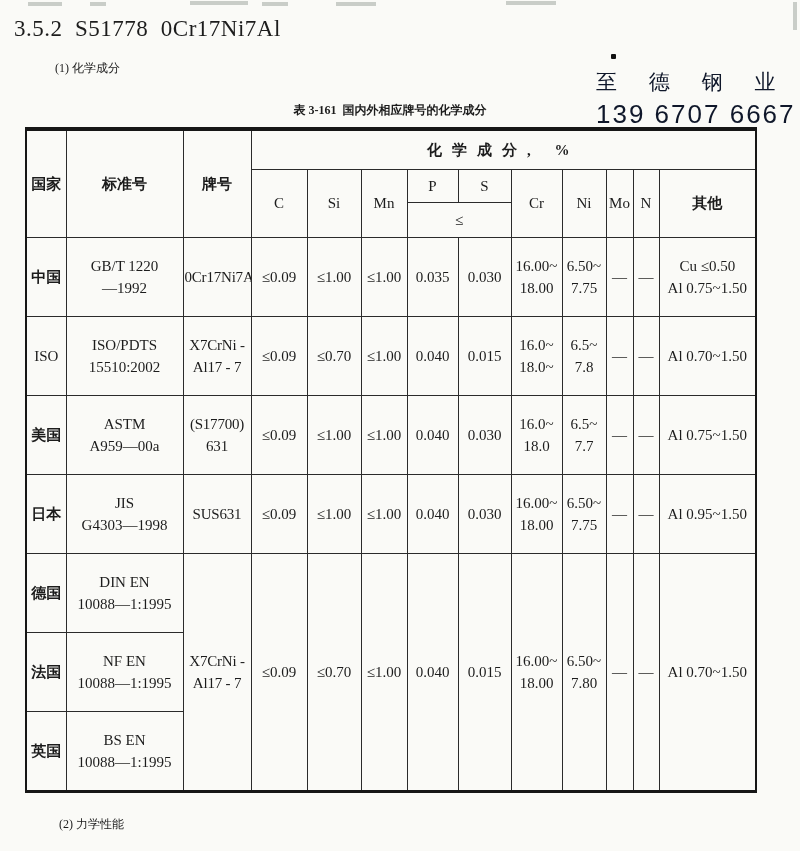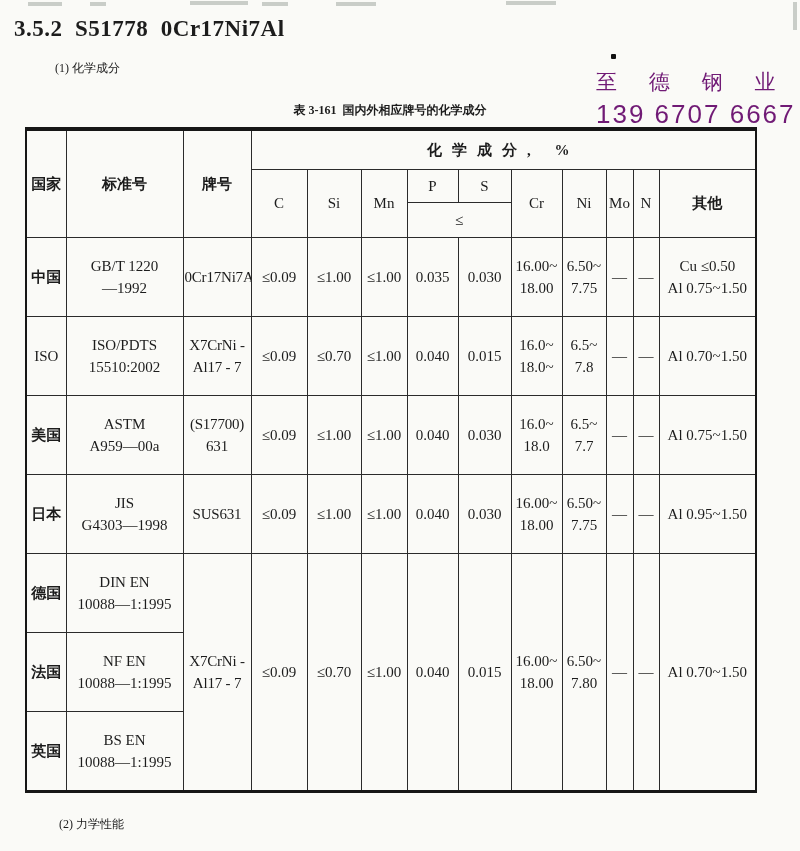--- a/index.html
+++ b/index.html
@@ -12,32 +12,32 @@
     overflow:hidden;
   }
   .page{position:absolute;inset:0;}
 
   
   .artifact{position:absolute;background:#8e978f;opacity:.45;}
   .dot-artifact{position:absolute;width:5px;height:5px;background:#111;border-radius:1px;}
 
   .section-heading{
     position:absolute;left:14px;top:16px;
-    font-size:23px;font-weight:bold;
+    font-size:23px;font-weight:normal;
     white-space:pre;letter-spacing:.5px;
   }
   .sub-heading{
     position:absolute;font-size:12px;white-space:pre;
   }
   .sub1{left:55px;top:60px;}
   .sub2{left:59px;top:816px;}
 
   .watermark{
     position:absolute;left:596px;top:68px;width:170px;
-    color:#701a75;text-align:center;
+    color:#0f172a;text-align:center;
     font-family:"Liberation Sans","DejaVu Sans",sans-serif;
   }
   .watermark .wm1{font-size:21px;letter-spacing:13px;white-space:nowrap;}
   .watermark .wm2{font-size:26px;letter-spacing:2px;white-space:nowrap;margin-top:3px;}
 
   .table-title{
     position:absolute;left:25px;top:102px;width:730px;
     text-align:center;font-size:12px;font-weight:bold;
     white-space:pre;
   }

